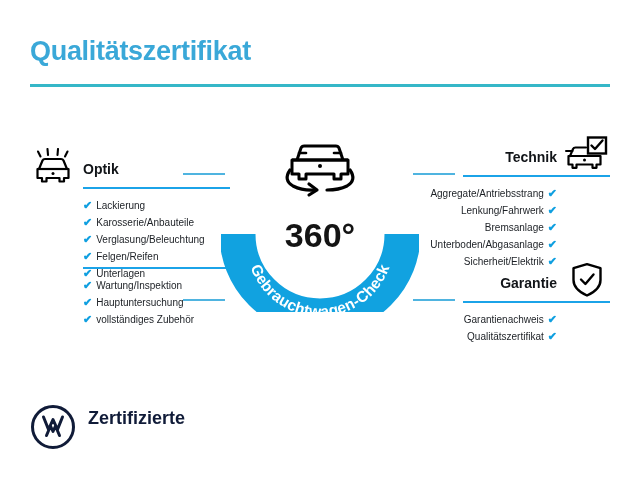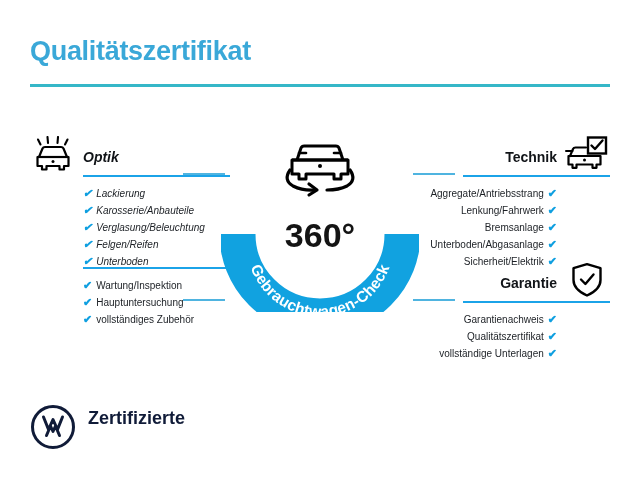--- a/index.html
+++ b/index.html
@@ -21,21 +21,21 @@
     font-size:27px;font-weight:bold;color:#3aa8d8;
     letter-spacing:-0.3px;white-space:nowrap;
   }
   .header-rule{
     position:absolute;left:30px;top:84px;width:580px;height:3px;
     background:#35b7c8;
   }
 
   
   .section{position:absolute;}
-  .sec-optik   {left:30px; top:140px; width:200px;font-style:italic;}
+  .sec-optik   {left:30px; top:152px; width:200px;}
   .sec-wartung {left:30px; top:266px; width:200px;}
   .sec-technik {left:410px;top:140px; width:200px;text-align:right;}
   .sec-garantie{left:410px;top:266px; width:200px;text-align:right;}
 
   .sec-head{
     position:relative;height:34px;
   }
   .sec-title{
     font-size:14px;font-weight:bold;color:#111418;
     position:absolute;bottom:9px;left:53px;white-space:nowrap;
@@ -121,21 +121,21 @@
         </svg>
       </span>
       <span class="sec-title">Optik</span>
     </div>
     <div class="sec-rule"></div>
     <ul class="sec-list">
       <li><span class="chk">✔</span><span>Lackierung</span></li>
       <li><span class="chk">✔</span><span>Karosserie/Anbauteile</span></li>
       <li><span class="chk">✔</span><span>Verglasung/Beleuchtung</span></li>
       <li><span class="chk">✔</span><span>Felgen/Reifen</span></li>
-      <li><span class="chk">✔</span><span>Unterboden</span></li>
+      <li><span class="chk">✔</span><span>Unterlagen</span></li>
     </ul>
   </div>
 
   <div class="section sec-wartung">
     <div class="sec-rule"></div>
     <ul class="sec-list">
       <li><span class="chk">✔</span><span>Wartung/Inspektion</span></li>
       <li><span class="chk">✔</span><span>Hauptuntersuchung</span></li>
       <li><span class="chk">✔</span><span>vollständiges Zubehör</span></li>
     </ul>
@@ -173,21 +173,20 @@
           <path d="M23 2.2 L36.5 6.2 L36.5 18 Q36.5 27.5 23 33.5 Q9.5 27.5 9.5 18 L9.5 6.2 Z" fill="none" stroke="#000" stroke-width="2.4" stroke-linejoin="round"></path>
           <path d="M17 17.5 L21.4 22 L29.5 12.5" fill="none" stroke="#000" stroke-width="2.4" stroke-linecap="round" stroke-linejoin="round"></path>
         </svg>
       </span>
       <span class="sec-title">Garantie</span>
     </div>
     <div class="sec-rule"></div>
     <ul class="sec-list">
       <li><span>Garantienachweis</span><span class="chk">✔</span></li>
       <li><span>Qualitätszertifikat</span><span class="chk">✔</span></li>
-      <li><span>vollständige Unterlagen</span><span class="chk">✔</span></li>
     </ul>
   </div>
 
   <div class="badge">
     <svg viewBox="0 0 198 190" width="198" height="190">
       <defs>
         <path id="arcpath" d="M 20 118 A 79 79 0 1 0 178 118"></path>
         <path id="textarc" d="M 25.5 121 A 73.5 73.5 0 1 0 172.5 121"></path>
       </defs>
 

